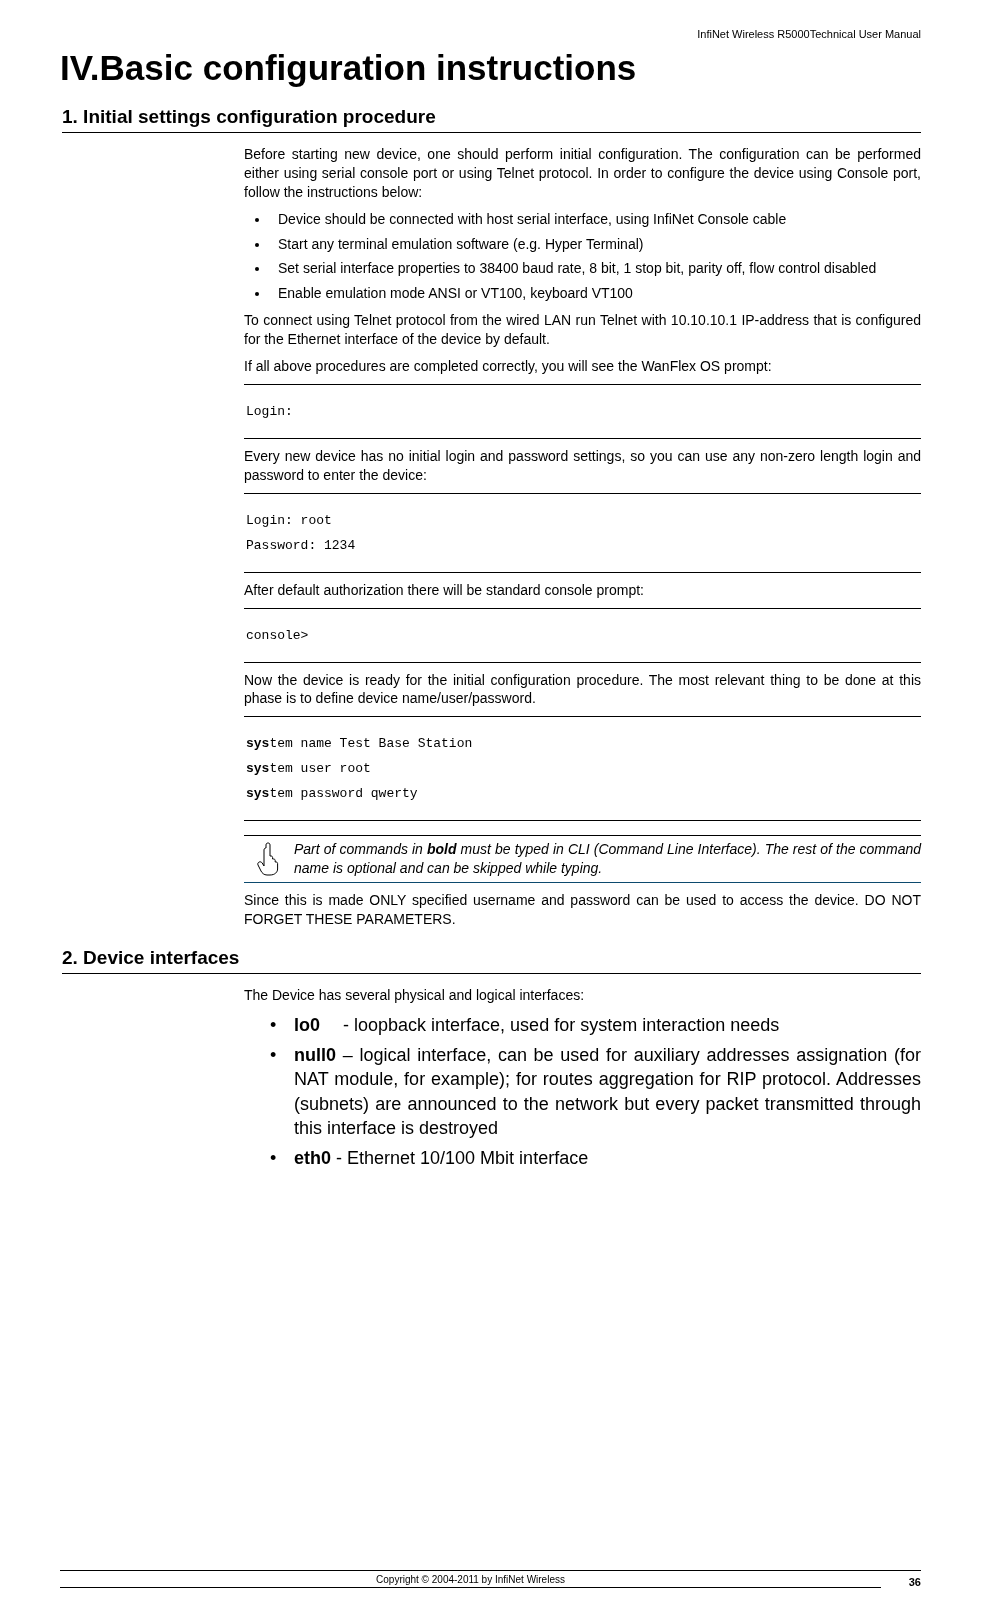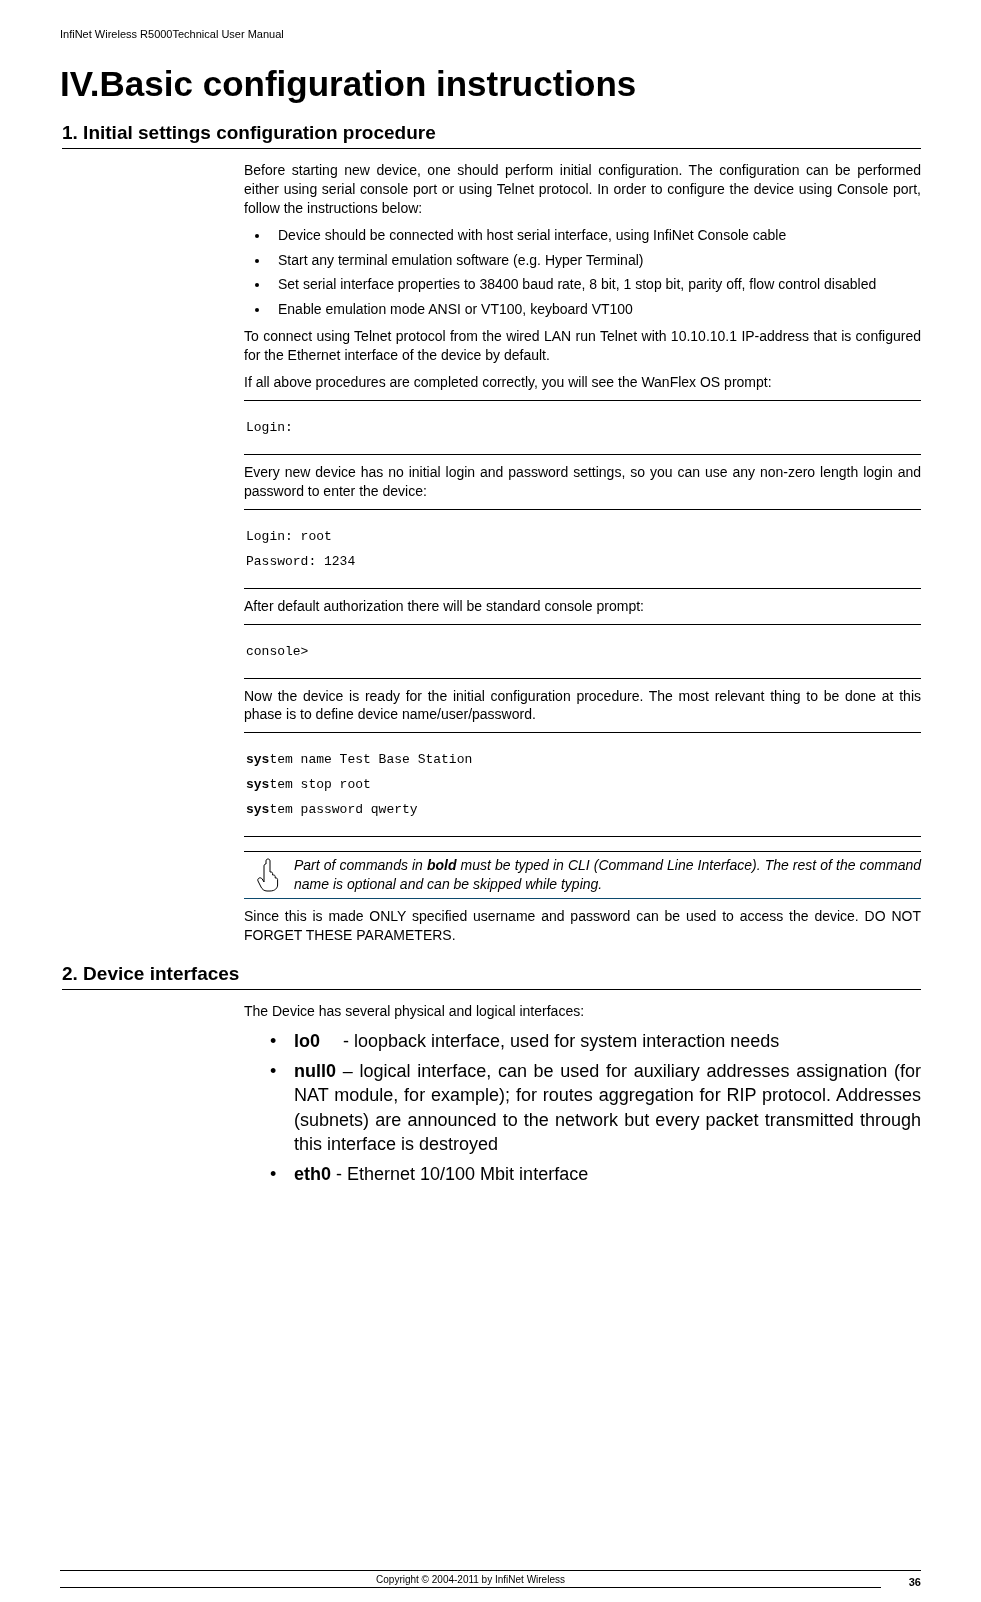--- a/index.html
+++ b/index.html
@@ -10,23 +10,23 @@
     width: 981px;
     color: #000;
   }
   .page {
     padding: 28px 60px 20px 60px;
     box-sizing: border-box;
     min-height: 1570px;
   }
   .header-row {
     display: flex;
-    justify-content: flex-start;
+    justify-content: flex-end;
     font-size: 11px;
-    margin-bottom: 24px;
+    margin-bottom: 8px;
   }
   .h-chapter {
     font-size: 35px;
     font-weight: bold;
     margin: 4px 0 18px 0;
   }
   .h-section {
     font-size: 19px;
     font-weight: bold;
     border-bottom: 1.5px solid #000;
@@ -155,21 +155,21 @@
     <div class="para">After default authorization there will be standard console prompt:</div>
 
     <div class="mono-block"> console&gt;</div>
 
     <div class="para">Now the device is ready for the initial configuration procedure. The most relevant thing to be done at this phase is to define device name/user/password.</div>
 
     <div class="mono-block" style="border-bottom:none; padding-bottom:2px;">
       <span class="b">sys</span><span>tem name Test Base Station</span>
     </div>
     <div class="mono-block" style="border-top:none;border-bottom:none; padding:2px 2px;">
-      <span class="b">sys</span><span>tem stop root</span>
+      <span class="b">sys</span><span>tem user root</span>
     </div>
     <div class="mono-block" style="border-top:none; padding-top:2px;">
       <span class="b">sys</span><span>tem password qwerty</span>
     </div>
 
     <div class="note-row">
       <div class="note-icon">
         <svg width="28" height="34" viewBox="0 0 28 34">
           <path d="M11 3 C11 1.5 12 1 13 1 C14 1 15 1.5 15 3 L15 14 L16 14 C17 14 17.6 14.6 17.6 15.6 L17.6 17 L18.6 17 C19.6 17 20.2 17.6 20.2 18.6 L20.2 20 L21 20 C22 20 22.6 20.6 22.6 21.6 L22.6 27 C22.6 30 20 33 15 33 L12 33 C9 33 7 31 6 29 L3 23 C2.4 21.8 3 20.5 4.2 20 C5.3 19.5 6.5 20 7.2 21 L9 24 L9 8 C9 6.5 10 6 11 6 Z" fill="#fff" stroke="#000" stroke-width="1"></path>
         </svg>

